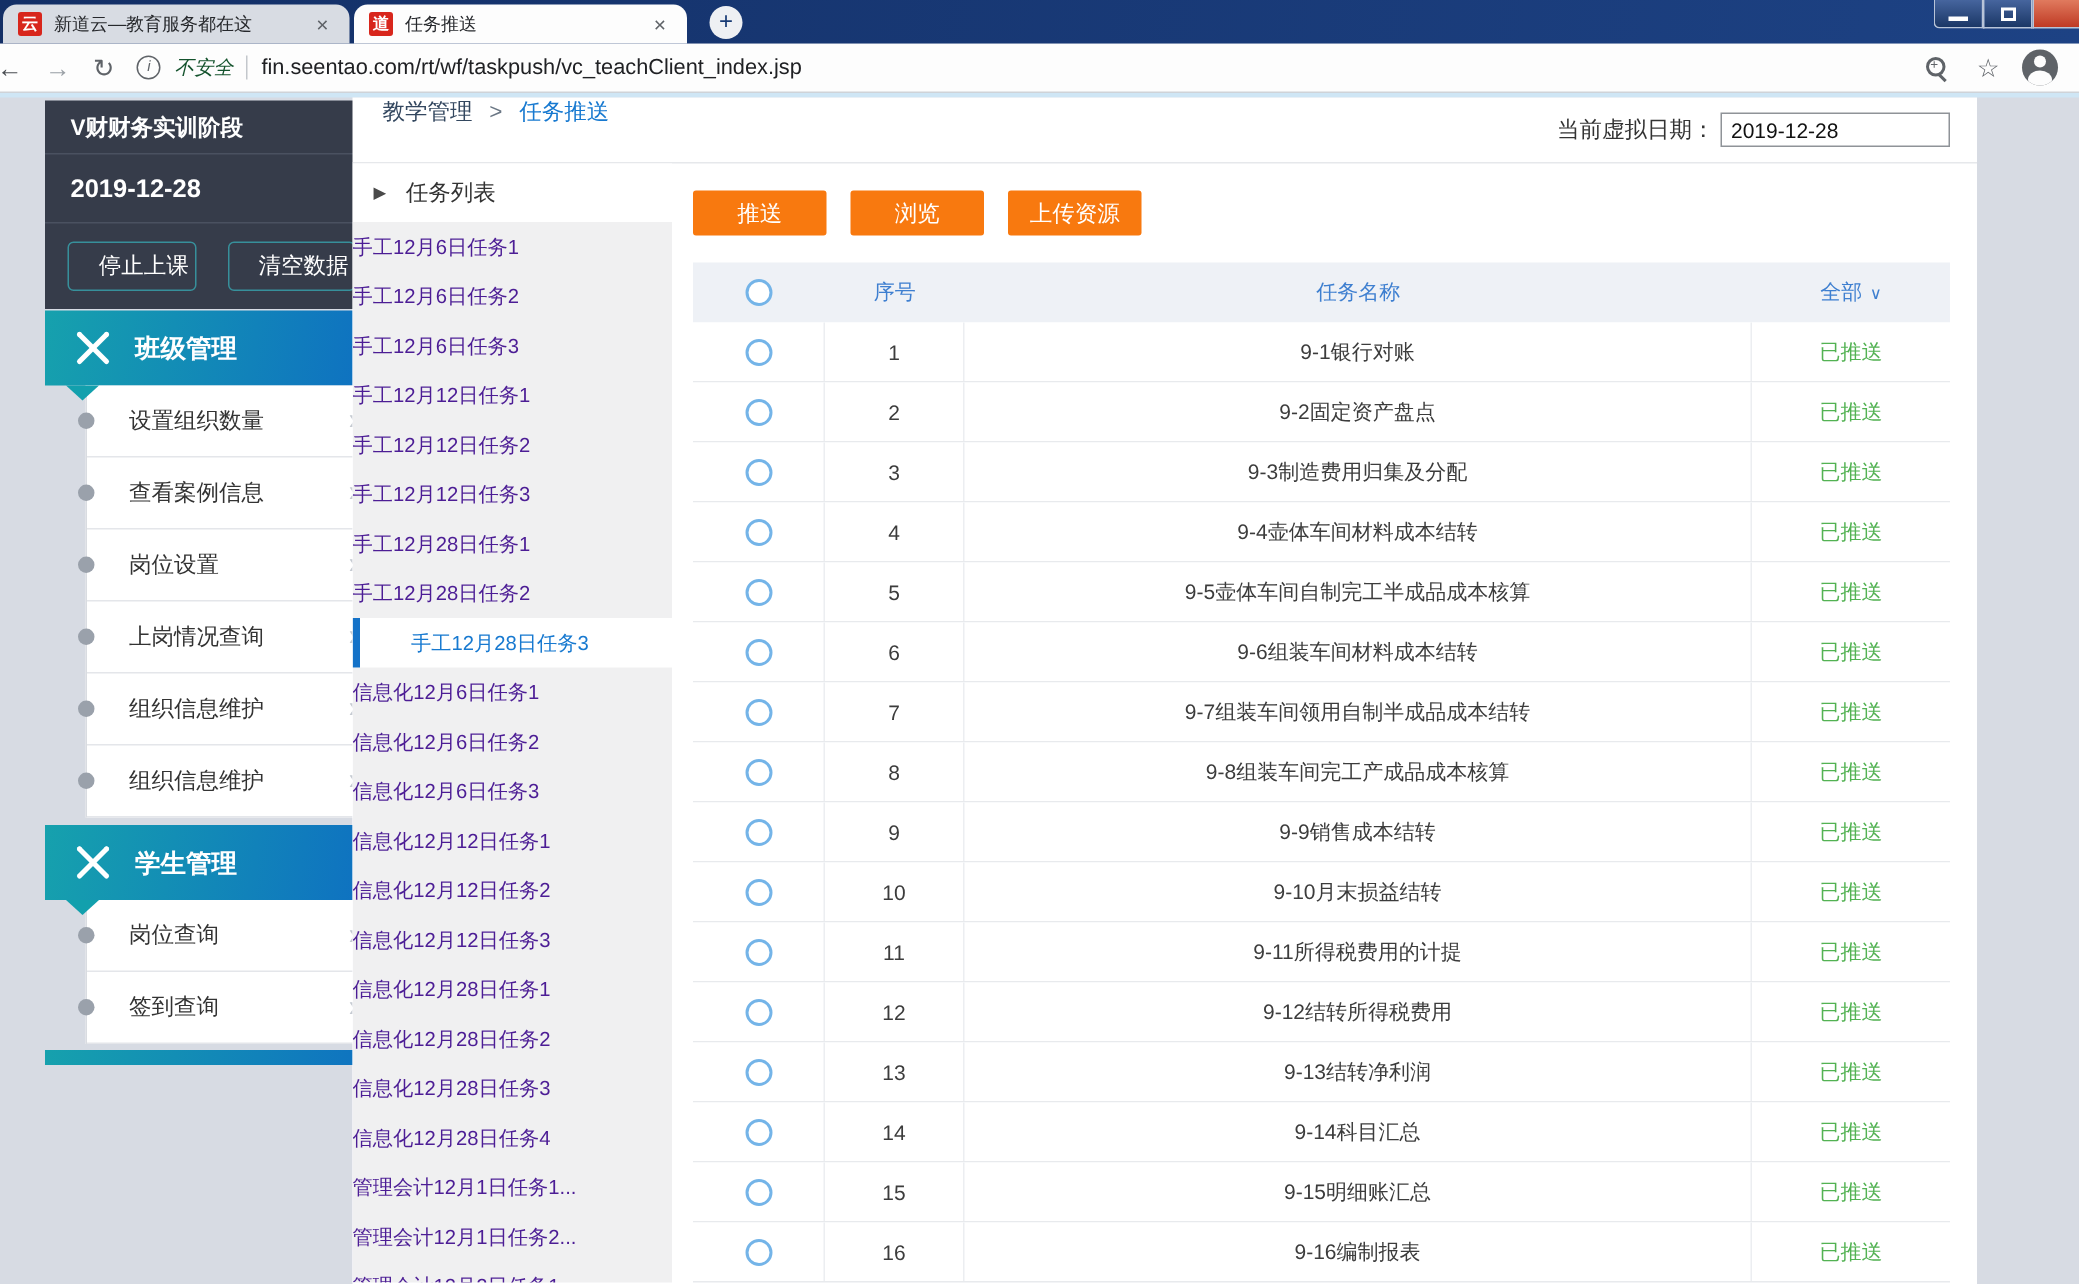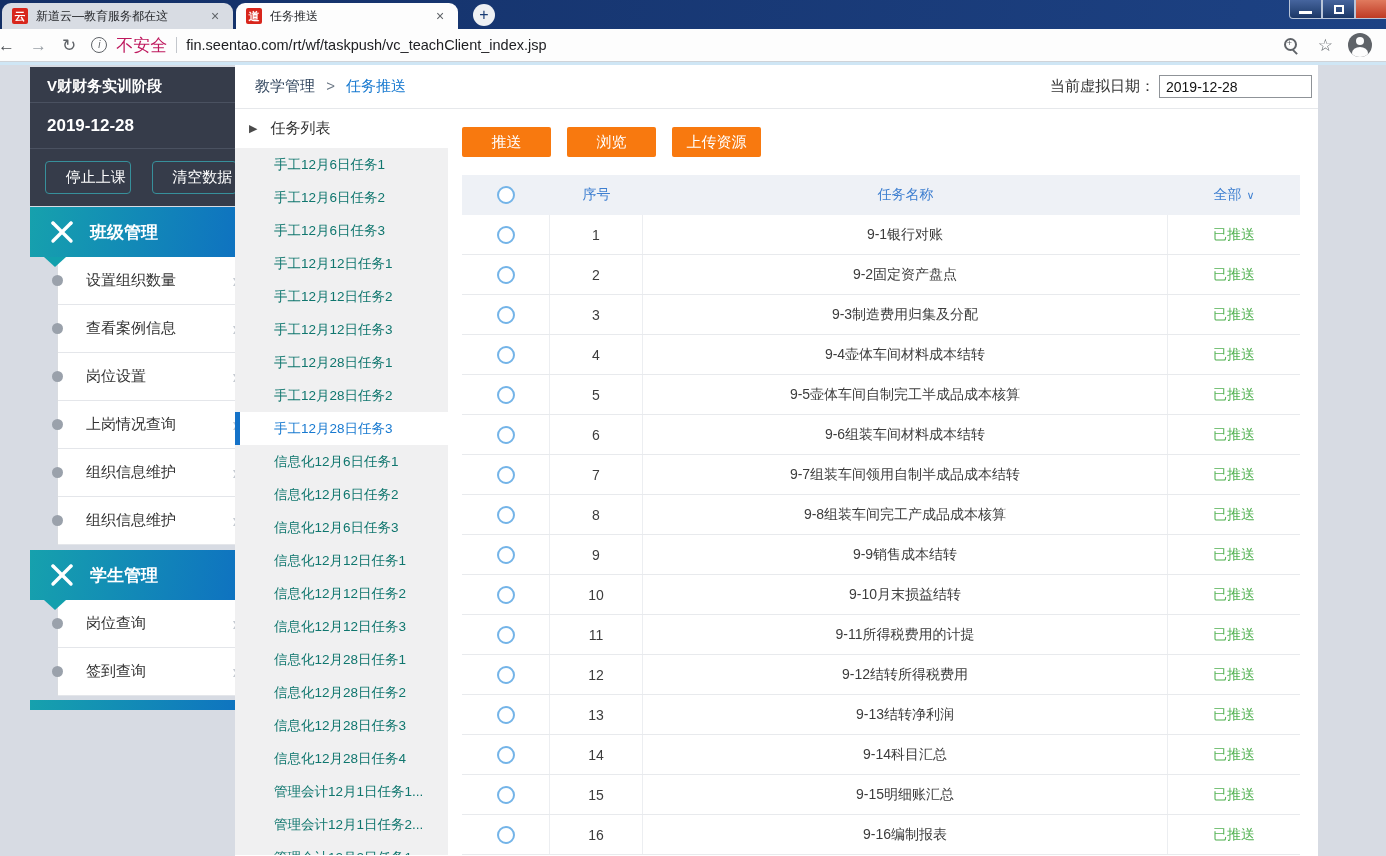--- a/index.html
+++ b/index.html
@@ -21,21 +21,21 @@
   .winbtn.close { width:31px; border-right:none; background:linear-gradient(180deg,#e07a5e,#bf3a24); }
   .glyph-min { width:13px; height:3px; background:#fff; margin-top:7px; }
   .glyph-max { width:10px; height:9px; border:2px solid #fff; }
 
   .urlbar { height:33px; background:#fdfdfd; border-bottom:1px solid #cfd3d8; display:flex; align-items:center; padding:0 14px 0 6px; gap:15px; }
   .nav-icon { color:#5f6368; font-size:17px; cursor:pointer; line-height:1; }
   .nav-icon.back { margin-left:-8px; color:#4b4f54; }
   .nav-icon.fwd { color:#9aa0a6; }
   .omni { flex:1; display:flex; align-items:center; gap:9px; }
   .info-icon { width:16px; height:16px; border:1.5px solid #5f6368; border-radius:50%; color:#5f6368; font-size:10px; line-height:13px; text-align:center; font-style:italic; cursor:pointer; }
-  .notsecure { font-size:17px; color:#be185d; }
+  .notsecure { font-size:13px; color:#14532d;font-style:italic; }
   .omni-div { width:1px; height:16px; background:#c3c7cc; }
   .url-text { font-size:14.5px; color:#202124; cursor:text; }
   .omni-right { margin-left:auto; display:flex; align-items:center; gap:20px; }
   .zoom-icon { position:relative; width:14px; height:14px; cursor:pointer; }
   .zoom-icon::before { content:""; position:absolute; left:0; top:0; width:9px; height:9px; border:2px solid #5f6368; border-radius:50%; }
   .zoom-icon::after { content:""; position:absolute; right:0; bottom:-1px; width:6px; height:2px; background:#5f6368; transform:rotate(45deg); }
   .zoom-plus { position:absolute; left:3px; top:0px; font-size:9px; color:#5f6368; }
   .star-icon { font-size:17px; color:#5f6368; cursor:pointer; line-height:1; }
   .avatar-icon { position:relative; width:24px; height:24px; border-radius:50%; background:#5f6368; overflow:hidden; cursor:pointer; }
   .avatar-icon::before { content:""; position:absolute; left:8px; top:4px; width:8px; height:8px; border-radius:50%; background:#fdfdfd; }
@@ -57,34 +57,34 @@
   .sec1 { margin-top:1px; } .sec2 { margin-top:5px; } .sec3 { margin-top:4px; }
   .section-tri { position:absolute; left:14px; top:50px; width:0; height:0; border-left:11px solid transparent; border-right:11px solid transparent; border-top:10px solid #12a0ad; z-index:2; }
   .pencil-icon { width:26px; height:26px; flex:0 0 26px; }
   .menu { margin-left:27px; background:#fff; border-left:1px solid #d9dce1;text-align:center; }
   .menu-item { position:relative; height:48px; display:flex; align-items:center; padding-left:28px; font-size:15px; color:#333; border-bottom:1px solid #e4e6ea; cursor:pointer; }
   .menu-item .bullet { position:absolute; left:-6px; width:11px; height:11px; border-radius:50%; background:#9aa1ab; }
   .menu-item .chev { position:absolute; right:13px; color:#c6cbd2; font-size:20px; font-weight:bold; }
 
   
   .content { position:absolute; left:235px; top:3px; width:1083px; height:791px; background:#fff; overflow:hidden; }
-  .crumb-row { height:44px; border-bottom:1px solid #e6e8eb; display:flex; align-items:center; padding:0 6px 0 20px; }
+  .crumb-row { height:44px; border-bottom:1px solid #e6e8eb; display:flex; padding:0 18px 0 20px; }
   .breadcrumb { font-size:15px; }
   .crumb-parent { color:#33475f; cursor:pointer; }
   .crumb-sep { color:#6b7785; margin:0 7px; }
   .crumb-current { color:#1779d0; cursor:pointer; }
   .vdate { margin-left:auto; display:flex; align-items:center; font-size:15px; color:#333; gap:4px; }
   .vdate input { width:153px; height:23px; border:1px solid #8f9398; font-size:14px; padding:0 6px; color:#111; font-family:inherit; }
 
   .content-body { display:flex; height:746px; }
   .task-panel { width:213px; flex:0 0 213px; background:#fff; overflow:hidden; }
   .task-head { height:39px; display:flex; align-items:center; gap:13px; padding-left:14px; font-size:15px; color:#333; cursor:pointer; }
   .task-head .tri { color:#4a4a4a; font-size:11px; }
   .task-items { background:#f0f0f1; min-height:707px; }
-  .task-item { height:33px; line-height:33px; padding-left:39px; font-size:13.5px; color:#0f766e; cursor:pointer; white-space:nowrap; overflow:hidden; }
+  .task-item { height:33px; line-height:33px; font-size:13.5px; color:#4c1d95; cursor:pointer; white-space:nowrap; overflow:hidden; }
   .task-item.selected { background:#fff; color:#1779d0; border-left:5px solid #1472c8; padding-left:34px; }
 
   .main-area { flex:1; padding-left:14px; }
   .action-row { margin-top:18px; display:flex; gap:16px; }
   .action-btn { min-width:89px; height:30px; background:#f8790f; border:none; border-radius:2px; color:#fff; font-size:15px; padding:0 14px; cursor:pointer; font-family:inherit; }
   .table { margin-top:18px; width:838px; font-size:14px; }
   .t-head { display:flex; height:40px; background:#eef1f6; color:#3e7fd0; }
   .t-row { display:flex; height:40px; border-bottom:1px solid #e8eaed; background:#fff; color:#3c3c3c; }
   .cell { height:100%; display:flex; align-items:center; justify-content:center; }
   .c-radio { width:88px; flex:0 0 88px; }

